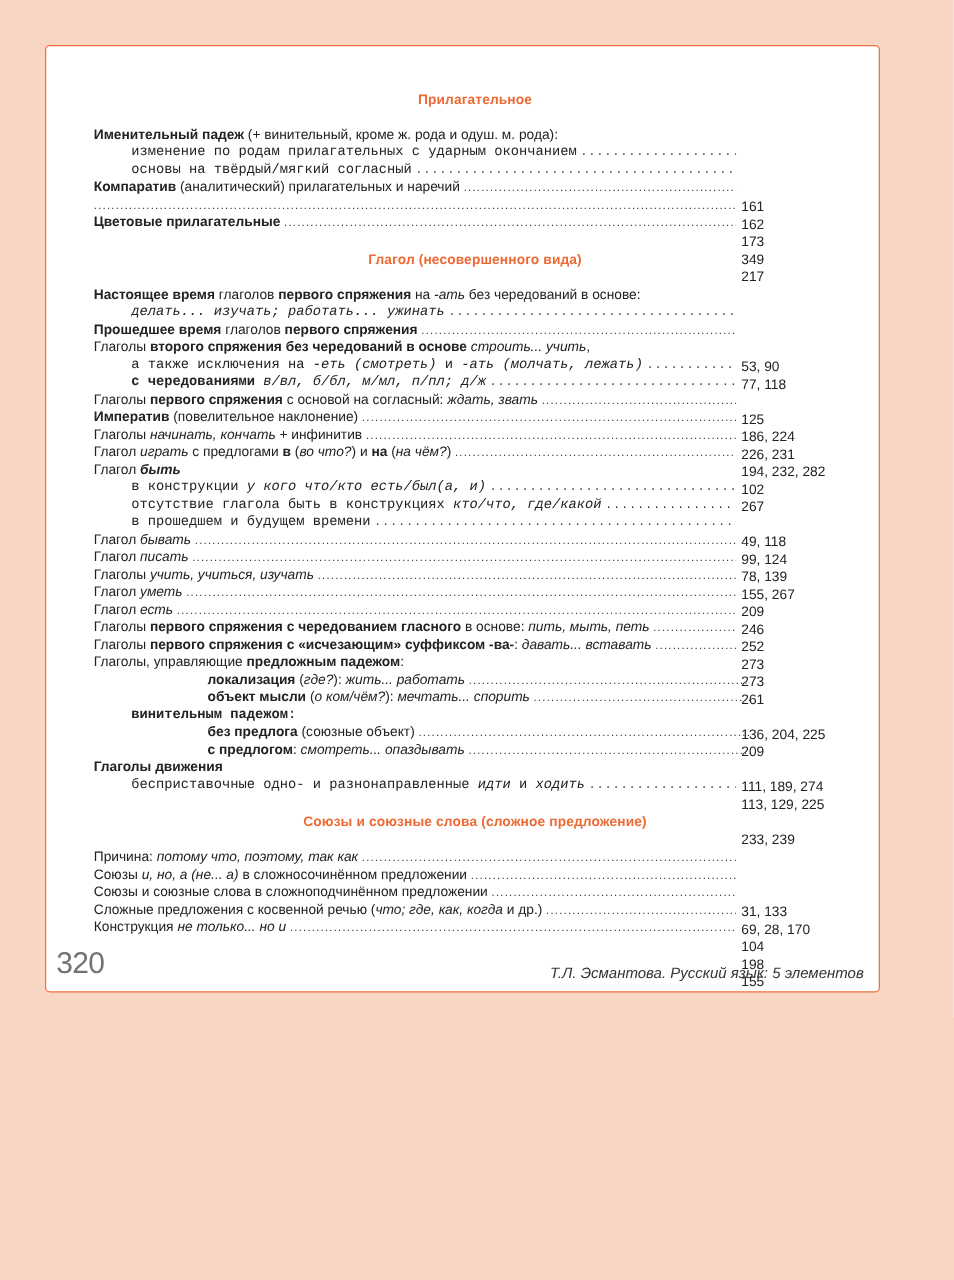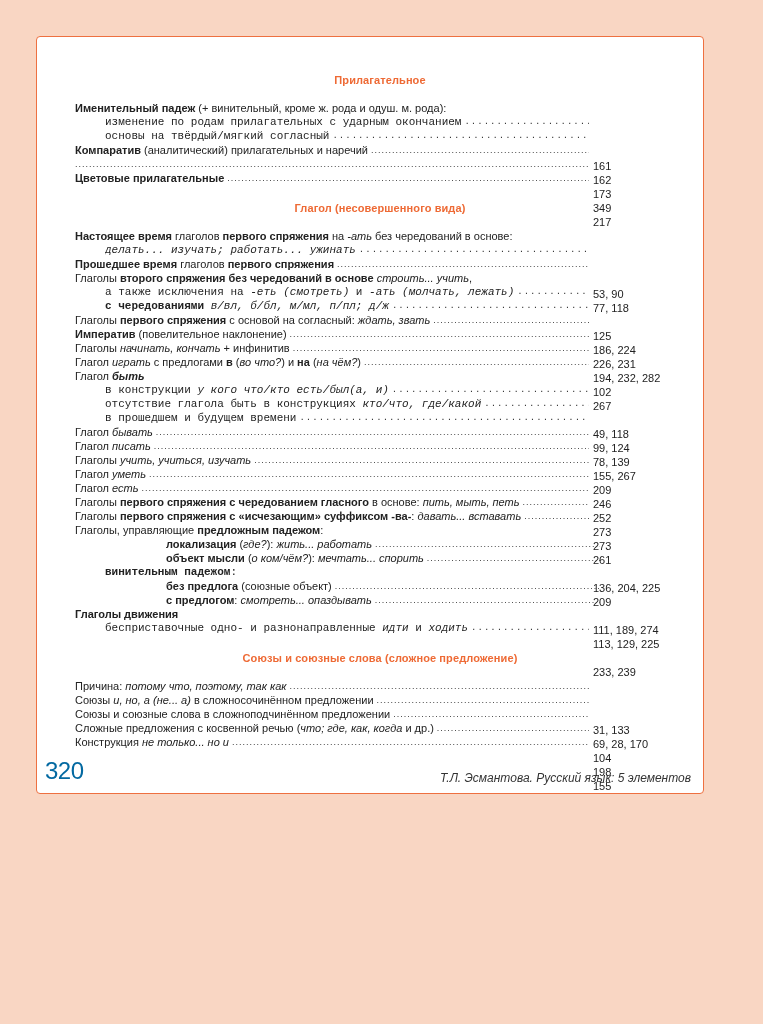--- a/index.html
+++ b/index.html
@@ -69,21 +69,21 @@
   }
   .l0 .lead { left: 0; right: 86px; }
   .l1 .lead { left: 30px; right: 86px; font-family: Liberation Mono, monospace; }
   .l2 .lead { left: 59px; right: 75px; margin-left: 32px; }
   b { font-weight: bold; text-align: right; }
   i { font-style: italic; }
   .footer-page {
     position: absolute;
     left: 8px; bottom: 8px;
     font-size: 24px;
-    color: #0369a1;
+    color: #737373;
     letter-spacing: -0.5px;
   }
   .footer-book {
     position: absolute;
     right: 12px; bottom: 8px;
     font-size: 12px;
     font-style: italic;
     color: #333;
   }
 </style>

